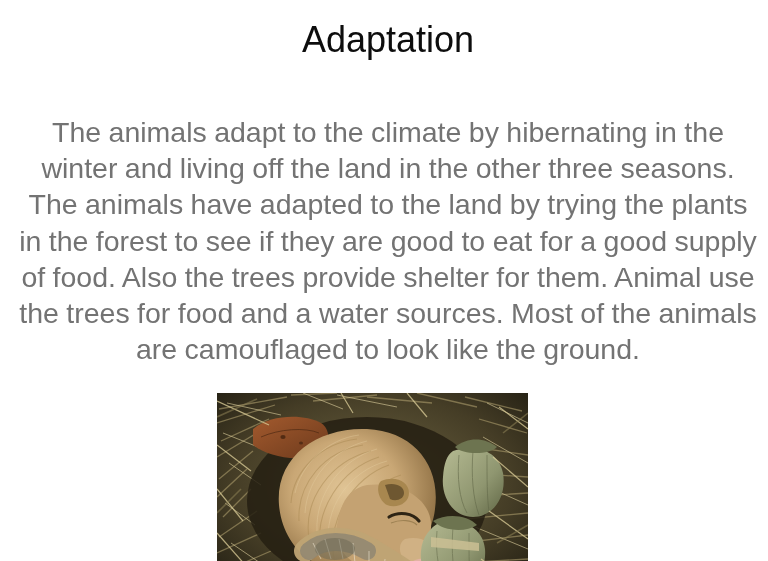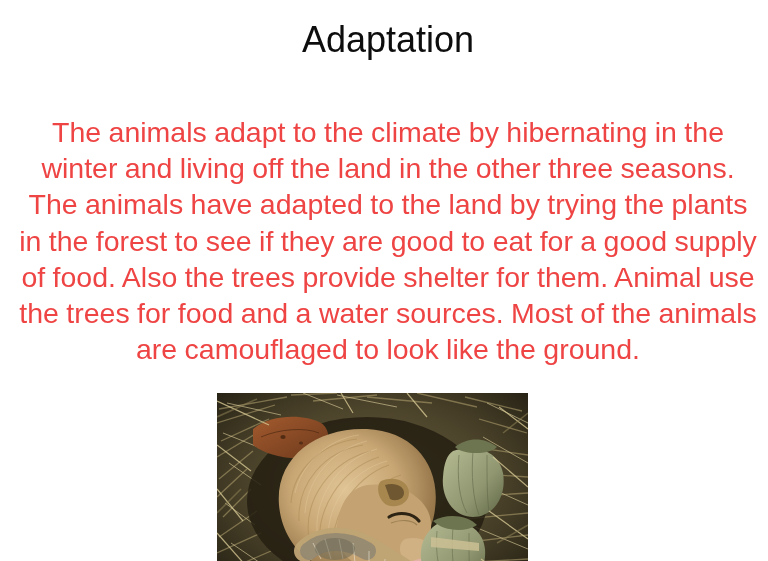--- a/index.html
+++ b/index.html
@@ -41,21 +41,21 @@
 
   .body-text {
     position: absolute;
     left: 14px;
     top: 114px;
     width: 740px;
     text-align: center;
     font-size: 28.5px;
     line-height: 36.2px;
     font-weight: 400;
-    color: #ef4444;
+    color: #737373;
     word-spacing: -0.5px;
   }
 
   
   .photo-frame {
     position: absolute;
     left: 213px;
     top: 393px;
     width: 311px;
     height: 168px;

